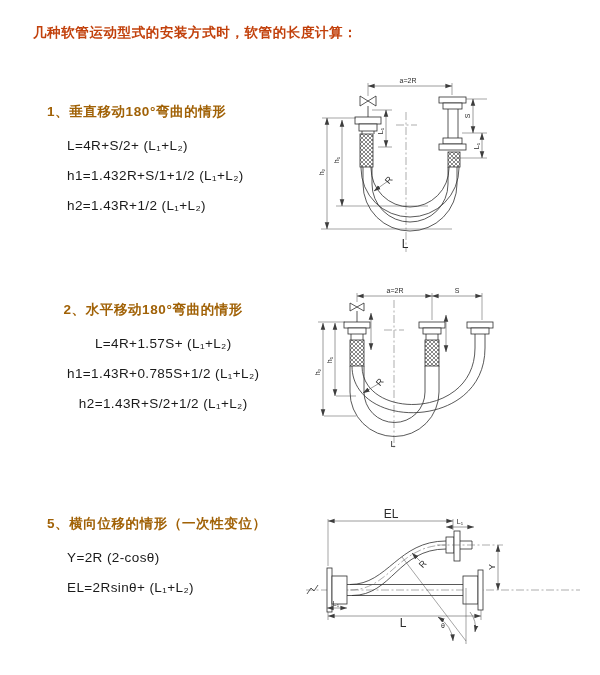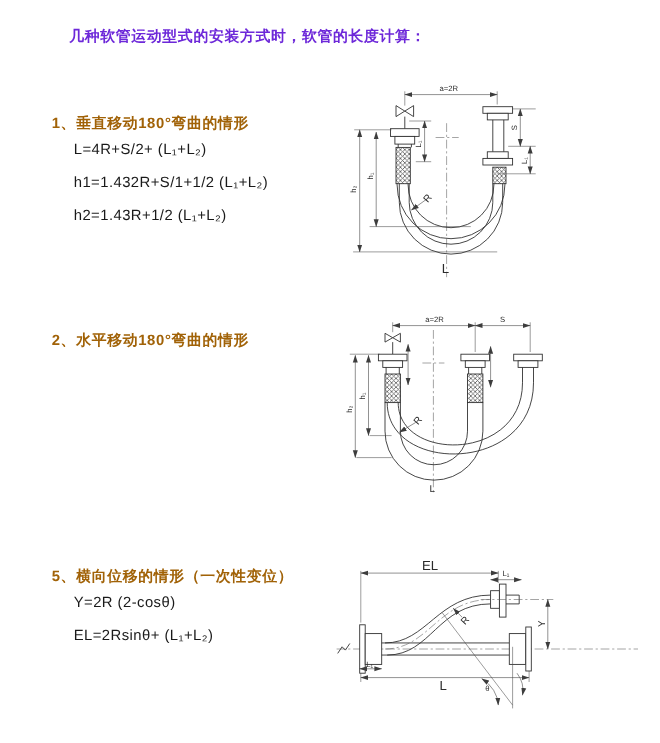--- a/index.html
+++ b/index.html
@@ -2,25 +2,25 @@
 <html><head>
 <meta charset="utf-8">
 <style>
   html,body{margin:0;padding:0;}
   body{
     width:600px;height:675px;background:#ffffff;position:relative;
     font-family:"Liberation Sans",sans-serif;color:#1c1c1c;overflow:hidden;
   }
   .page-title{
     position:absolute;left:33px;top:24px;font-size:13.5px;font-weight:bold;
-    letter-spacing:0.6px;color:#6d28d9;white-space:nowrap;margin-left:30px;
+    letter-spacing:0.6px;color:#c2410c;white-space:nowrap;
   }
   .section{position:absolute;left:47px;}
   .sec-heading{font-size:13.5px;font-weight:bold;letter-spacing:0.6px;height:18px;color:#a16207;white-space:nowrap;}
-  .formulas{margin-top:0;margin-left:20px;}
+  .formulas{margin-top:10px;margin-left:20px;}
   .formula{font-size:13.5px;height:30px;line-height:30px;letter-spacing:0.4px;color:#1a1a1a;white-space:nowrap;}
   #s1{top:103px;} #s2{top:301px;text-align:center;} #s3{top:515px;}
   svg.diagrams{position:absolute;left:0;top:0;}
   svg text{font-family:"Liberation Sans",sans-serif;fill:#2b2b2b;}
   .pipe{stroke:#2e2e2e;stroke-width:0.8;fill:none;}
   .hose{stroke:#2e2e2e;stroke-width:0.8;fill:none;}
   .flange{fill:#ffffff;stroke:#2e2e2e;stroke-width:0.8;}
   .dim{stroke:#4a4a4a;stroke-width:0.55;fill:none;}
   .ext{stroke:#4a4a4a;stroke-width:0.5;fill:none;}
   .cl{stroke:#5a5a5a;stroke-width:0.5;fill:none;stroke-dasharray:8 2.5 2 2.5;}
@@ -38,20 +38,25 @@
   <div class="sec-heading">1、垂直移动180°弯曲的情形</div>
   <div class="formulas">
     <div class="formula">L=4R+S/2+ (L₁+L₂)</div>
     <div class="formula">h1=1.432R+S/1+1/2 (L₁+L₂)</div>
     <div class="formula">h2=1.43R+1/2 (L₁+L₂)</div>
   </div>
 </div>
 
 <div class="section" id="s2">
   <div class="sec-heading">2、水平移动180°弯曲的情形</div>
+  <div class="formulas">
+    <div class="formula">L=4R+1.57S+ (L₁+L₂)</div>
+    <div class="formula">h1=1.43R+0.785S+1/2 (L₁+L₂)</div>
+    <div class="formula">h2=1.43R+S/2+1/2 (L₁+L₂)</div>
+  </div>
 </div>
 
 <div class="section" id="s3">
   <div class="sec-heading">5、横向位移的情形（一次性变位）</div>
   <div class="formulas">
     <div class="formula">Y=2R (2-cosθ)</div>
     <div class="formula">EL=2Rsinθ+ (L₁+L₂)</div>
   </div>
 </div>
 

